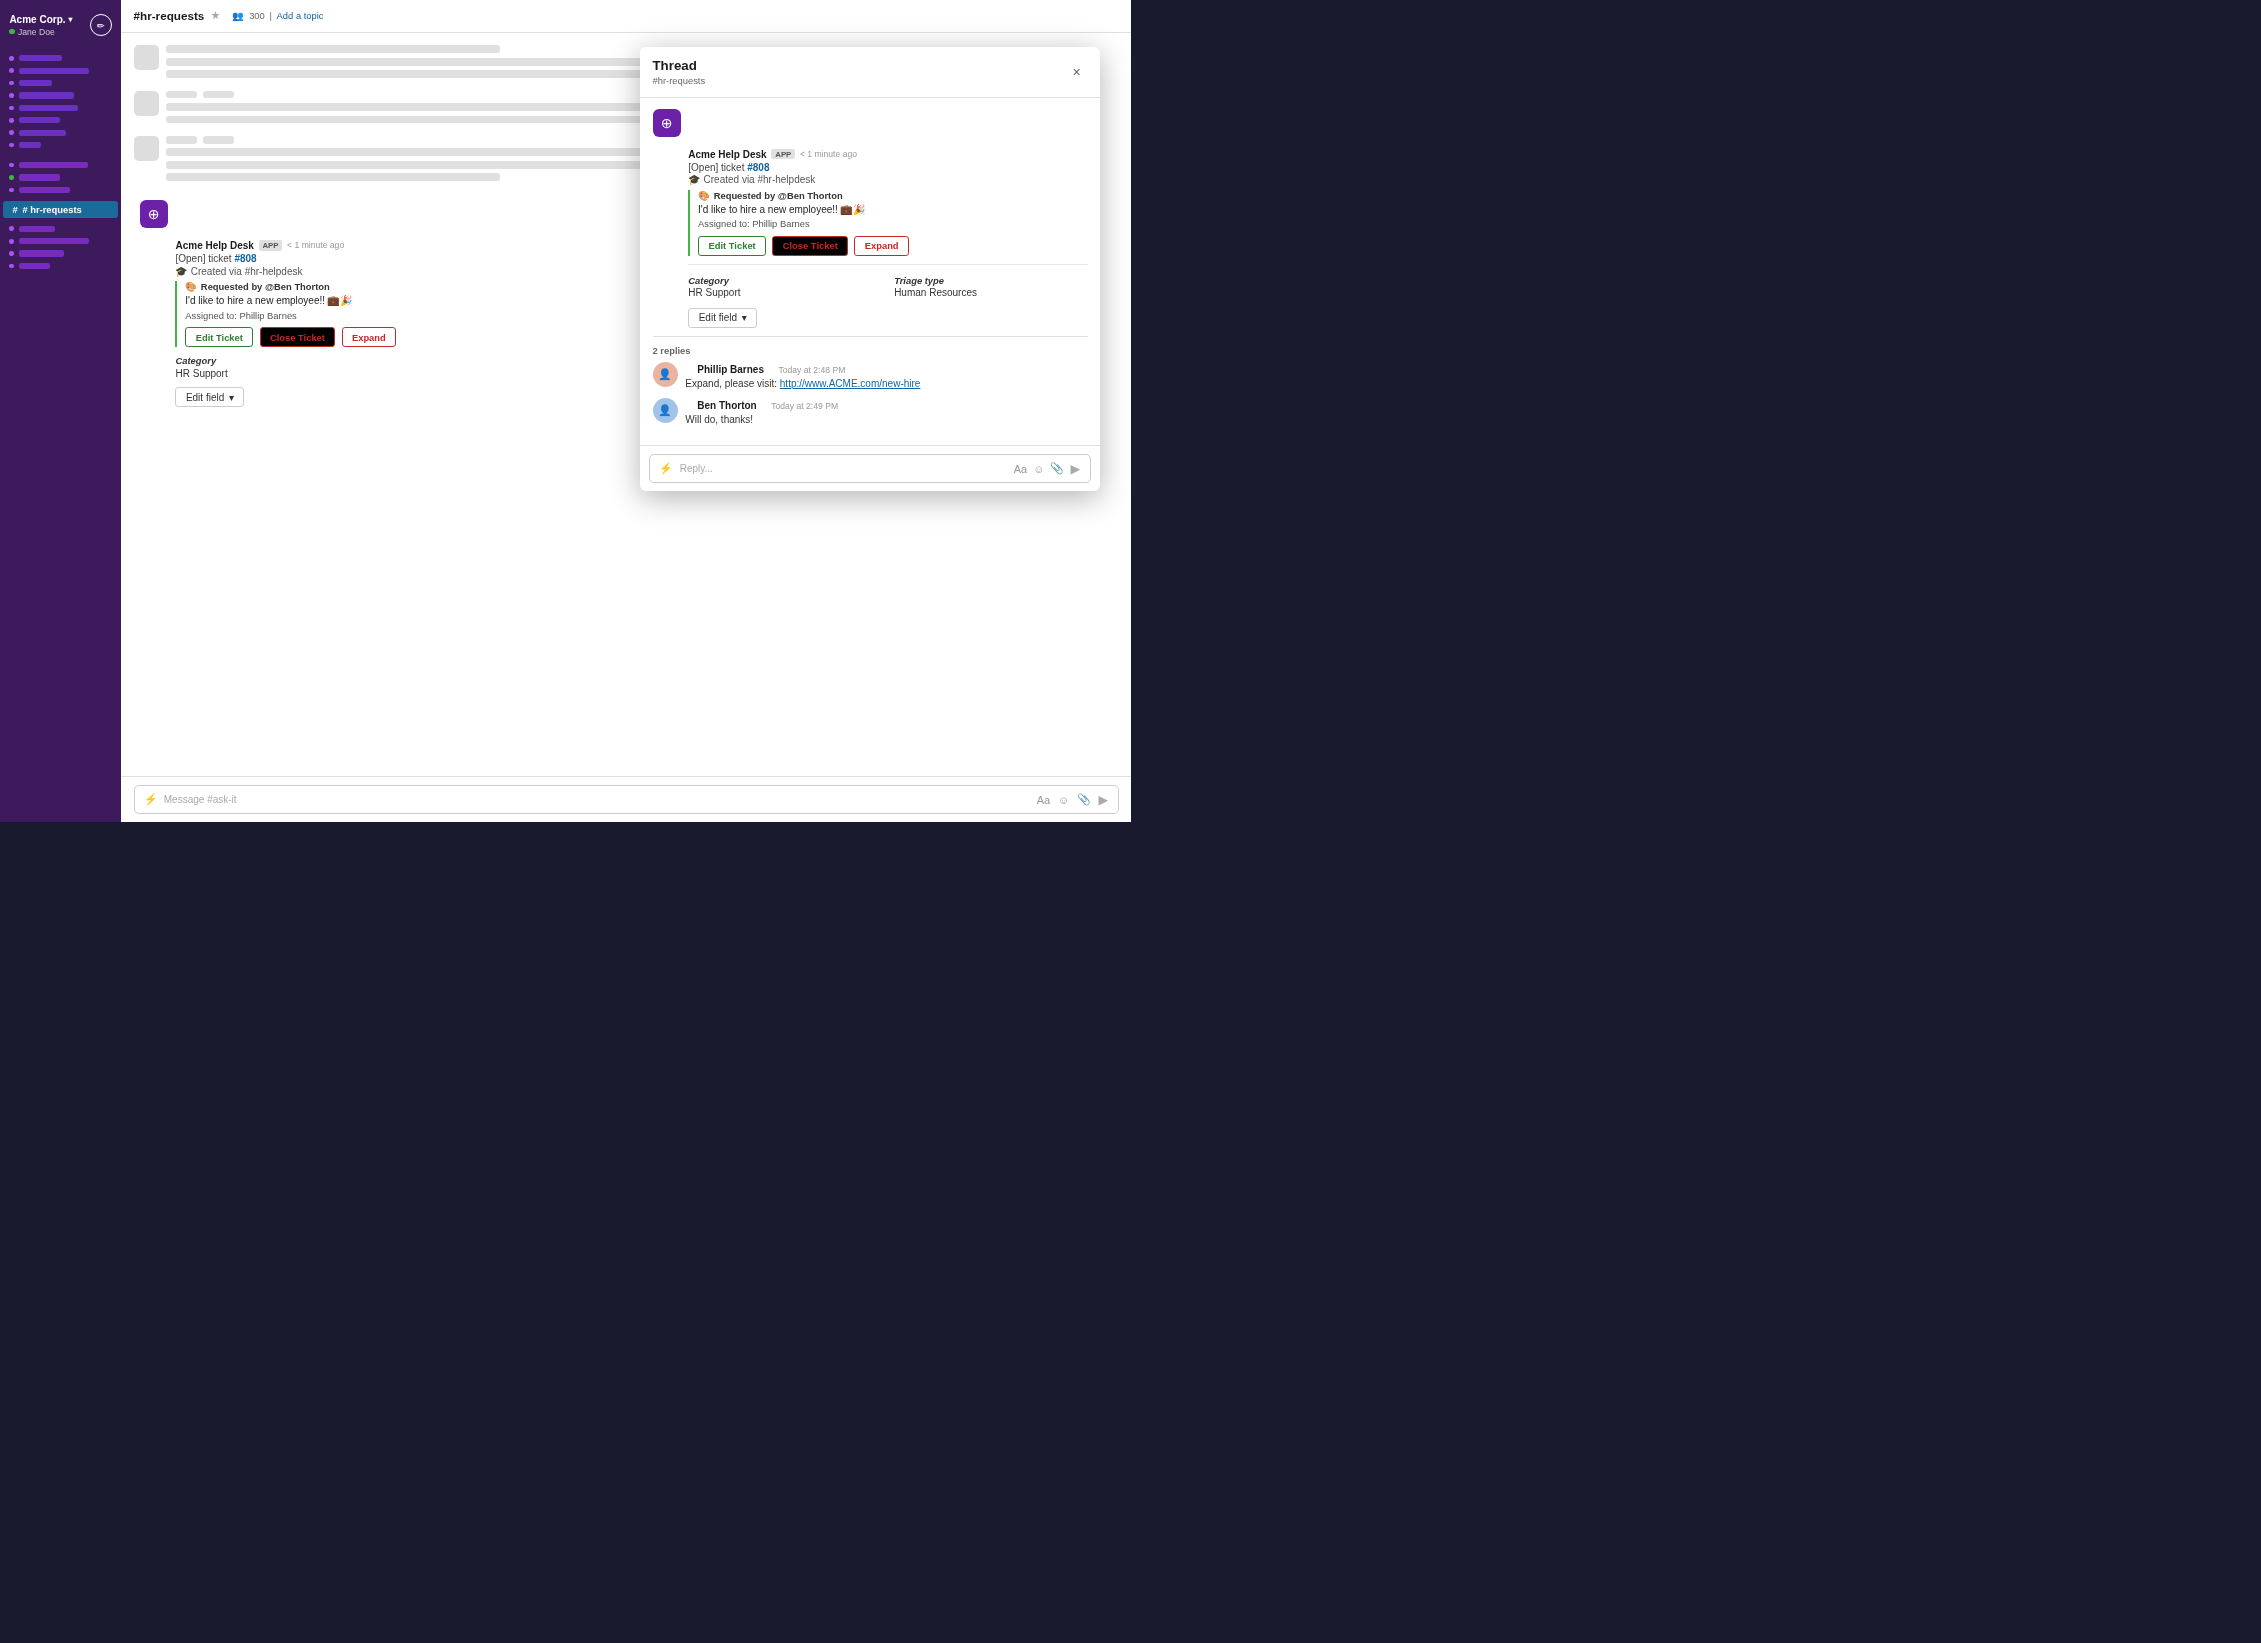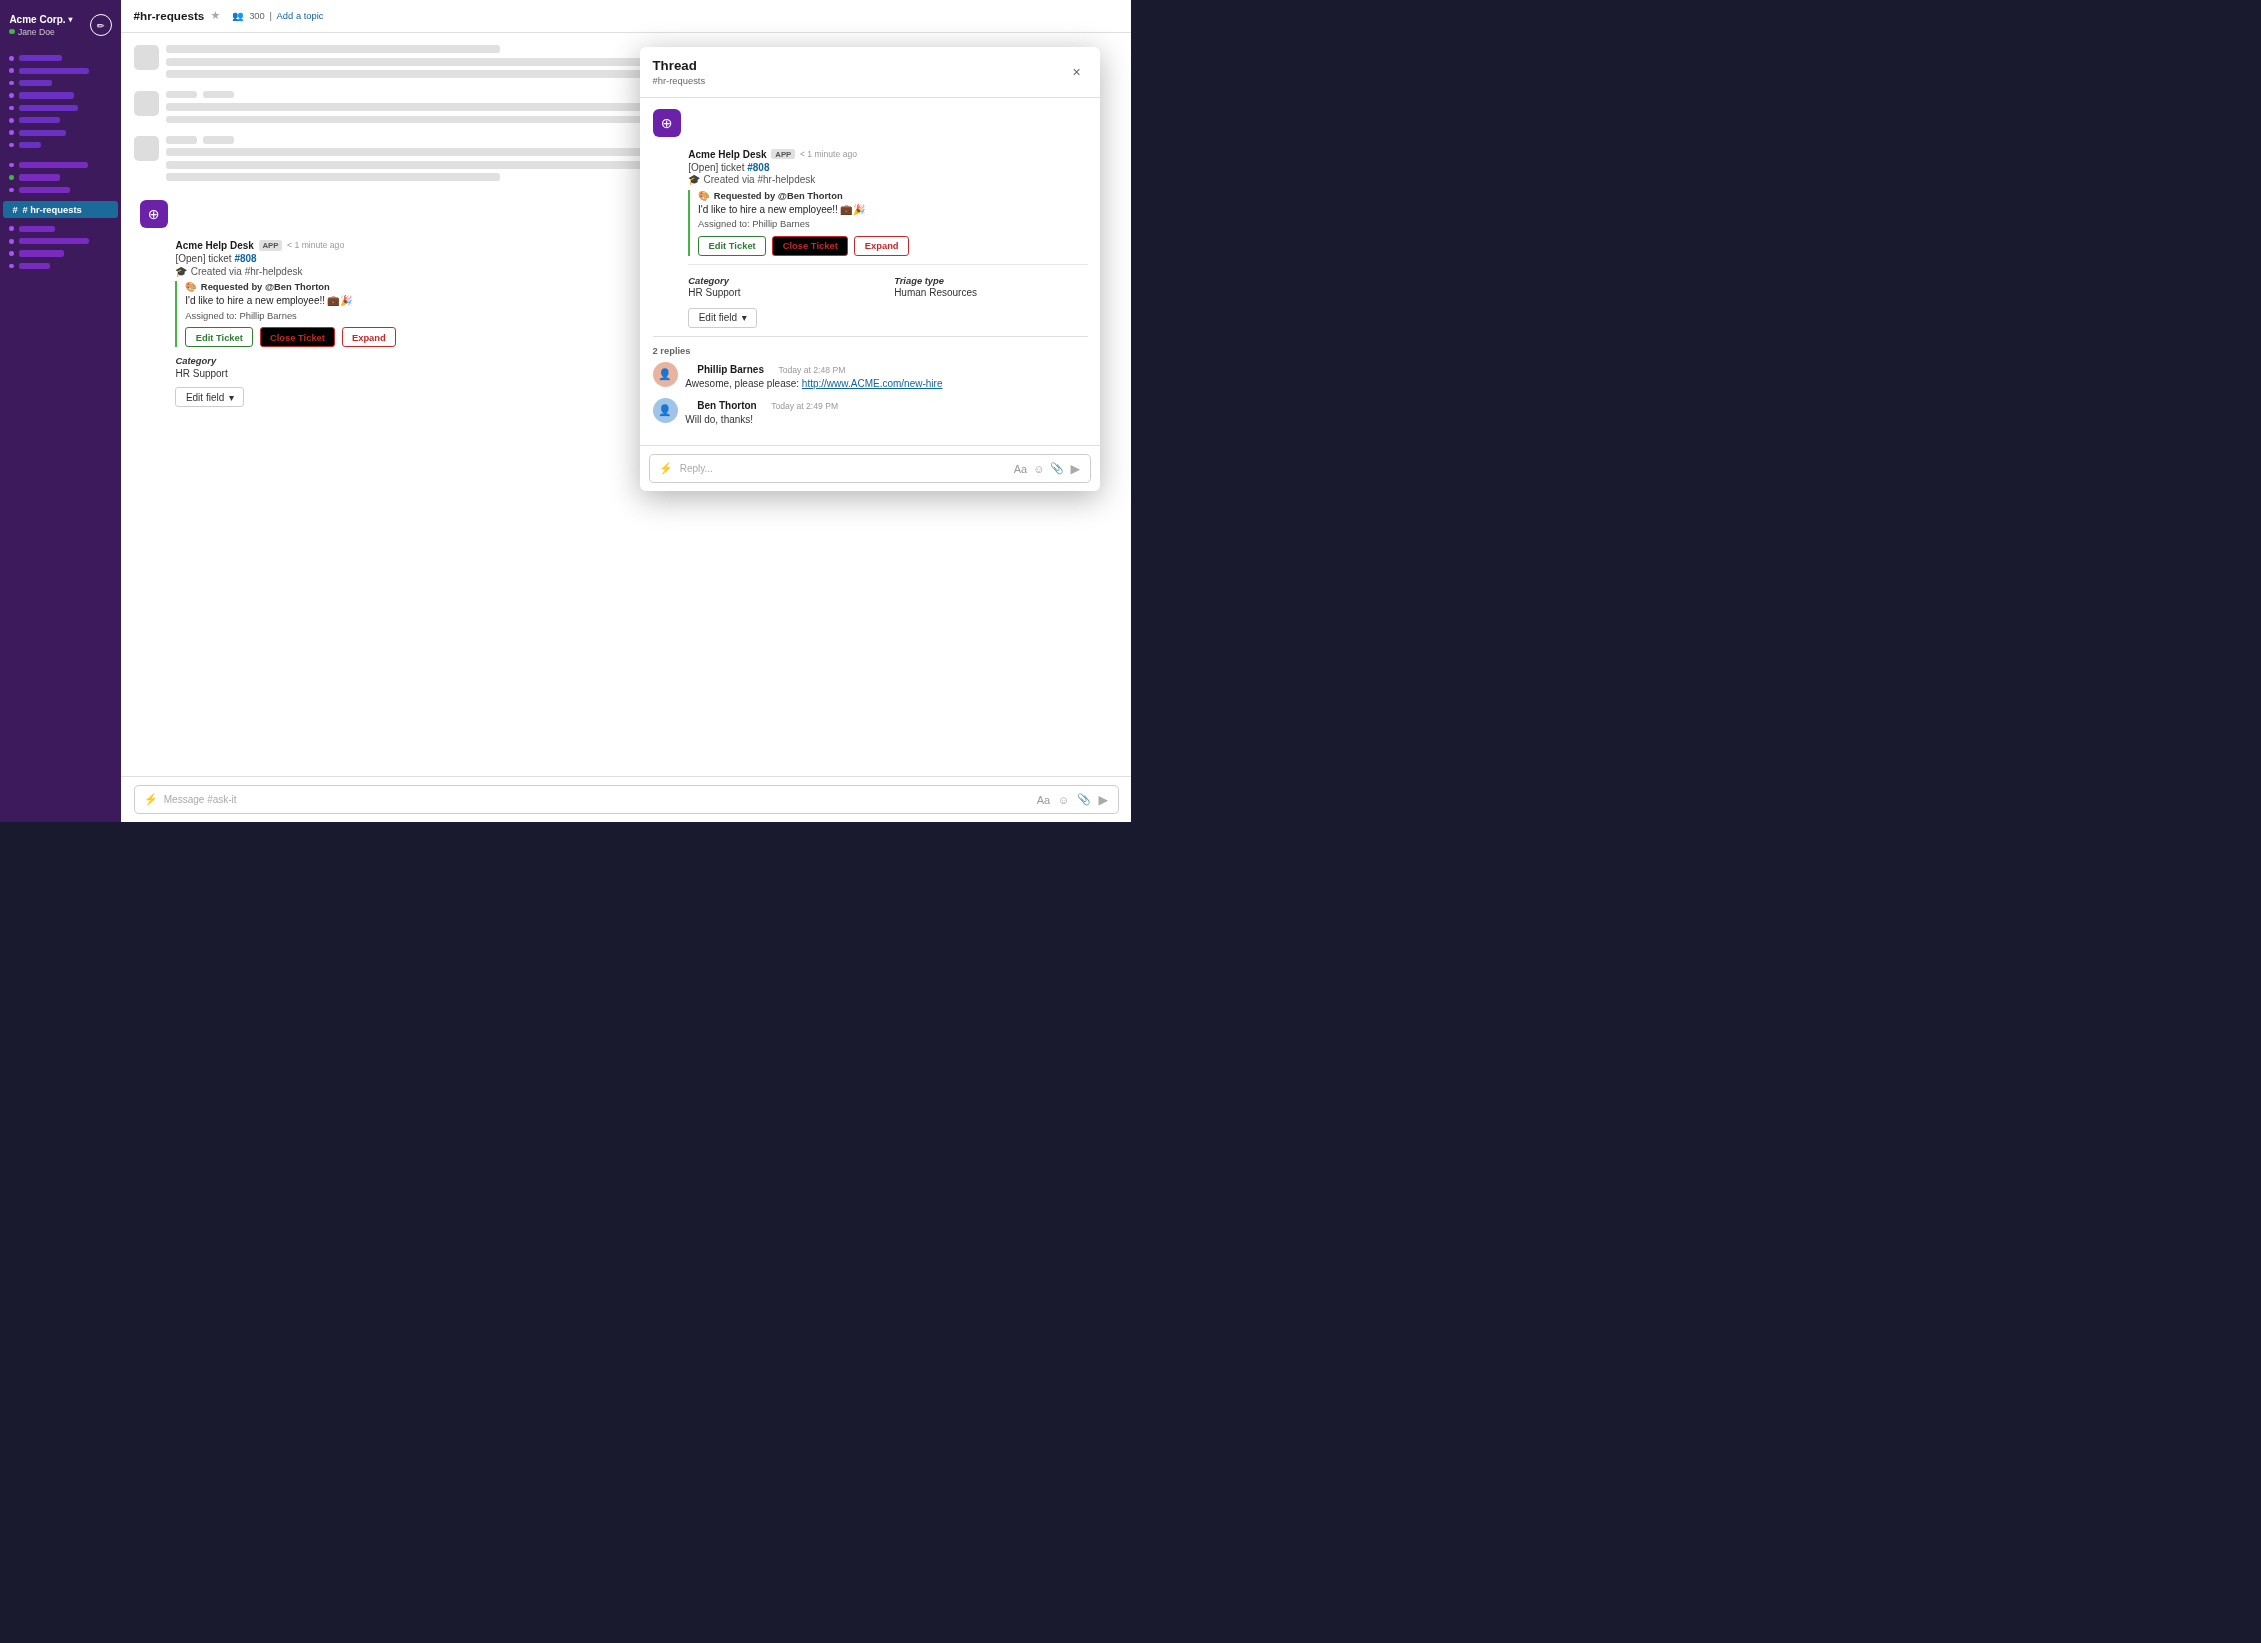--- a/index.html
+++ b/index.html
@@ -857,21 +857,21 @@
       <div class="reply-item">
         <div class="reply-avatar phillip">
           <span>👤</span>
         </div>
         <div class="reply-body">
           <div>
             <span class="reply-sender">Phillip Barnes</span>
             <span class="reply-time">Today at 2:48 PM</span>
           </div>
           <div class="reply-text">
-            <span>Awesome, please please: </span>
+            <span>Expand, please visit: </span>
             <a class="reply-link" href="#">http://www.ACME.com/new-hire</a>
           </div>
         </div>
       </div>
 
       <div class="reply-item">
         <div class="reply-avatar ben">
           <span>👤</span>
         </div>
         <div class="reply-body">

